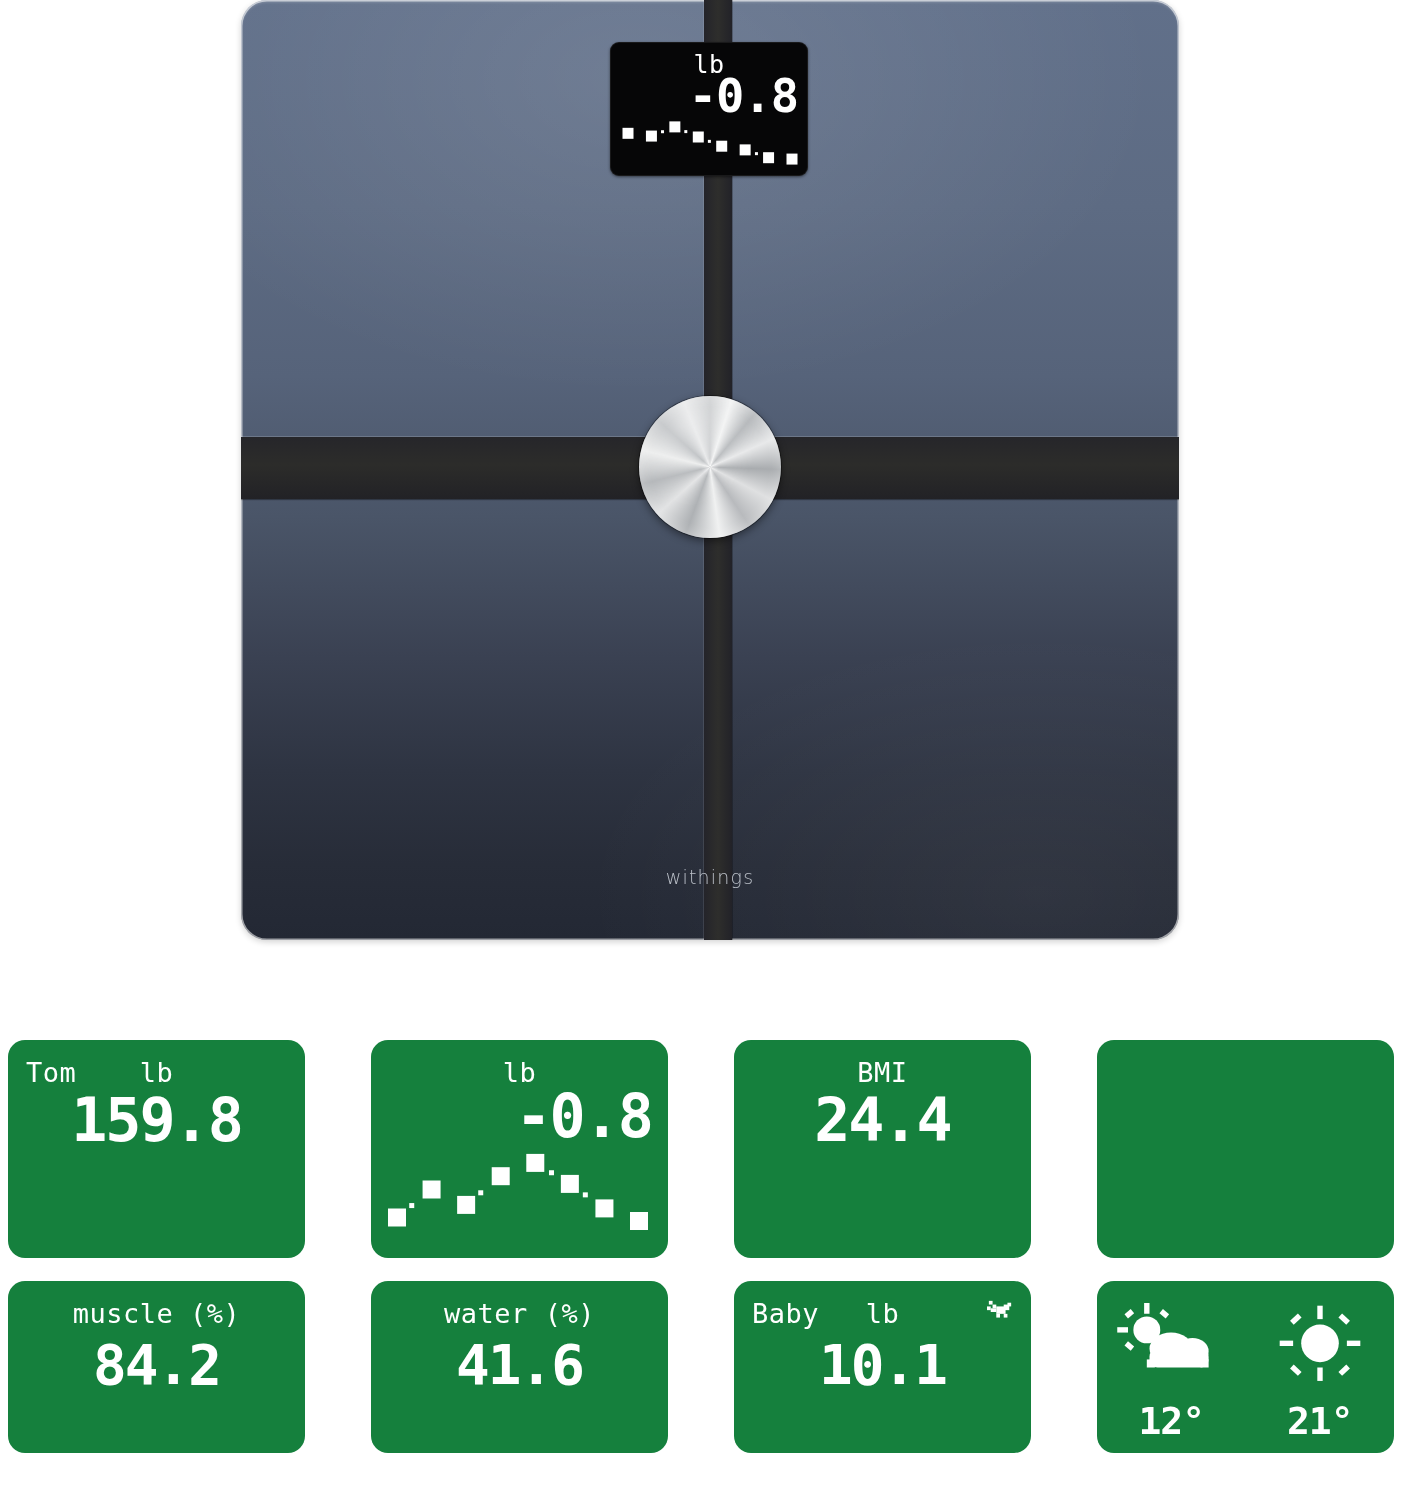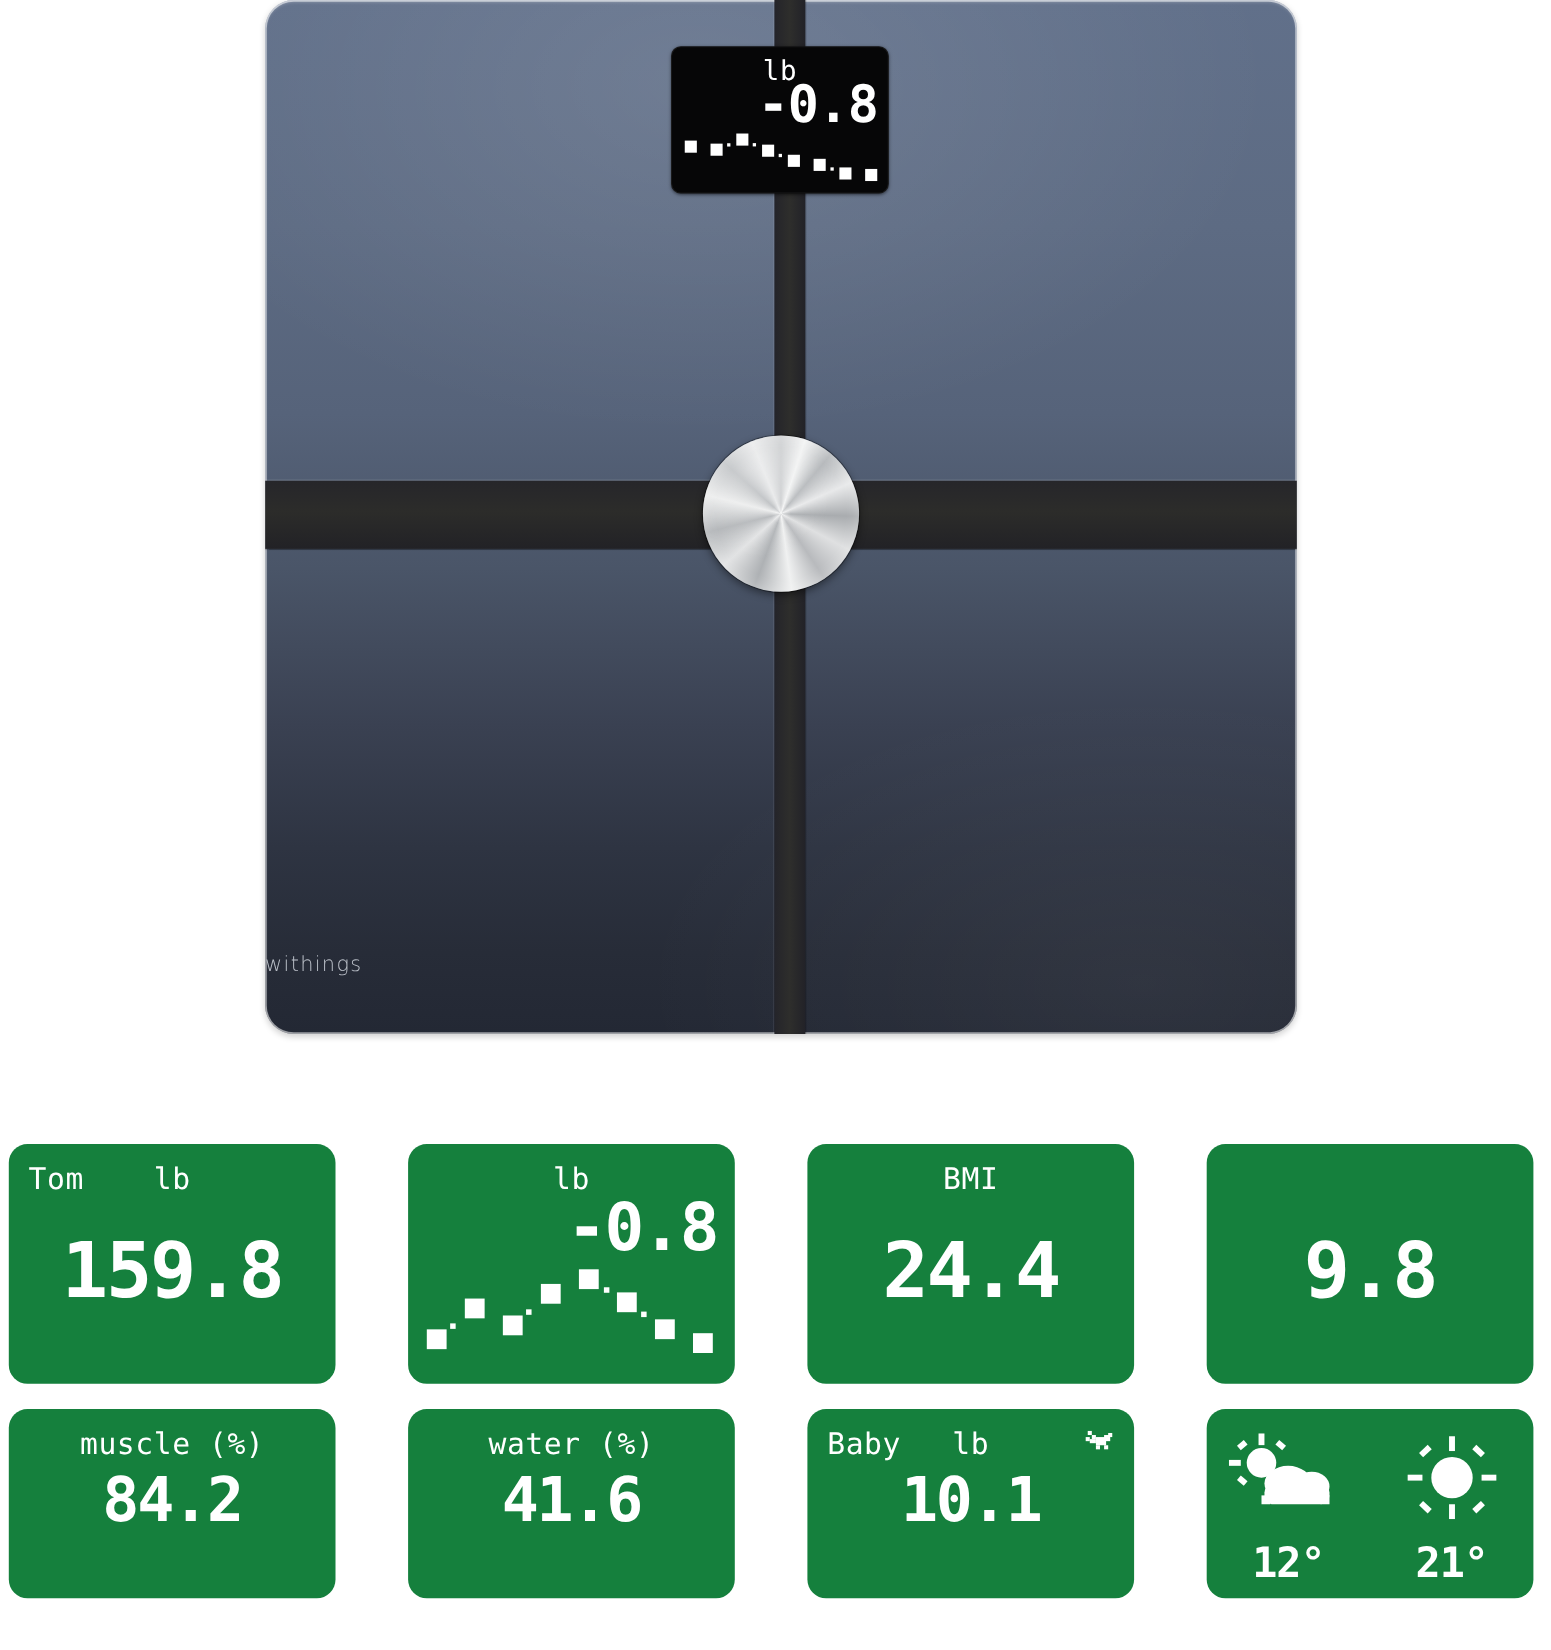--- a/index.html
+++ b/index.html
@@ -135,21 +135,21 @@
     position: absolute;
     left: 0; top: 0;
     width: 198px;
     height: 134px;
   }
 
   .brand {
     position: absolute;
     left: 0; right: 0;
     top: 866px;
-    text-align: left;
+    text-align: center;
     color: #c7ccd4;
     font-size: 19px;
     letter-spacing: 1.2px;
     font-family: "DejaVu Sans", sans-serif;
     font-weight: 300;
     opacity: 0.92;
   }
 
   
   #panel-grid {
@@ -187,24 +187,24 @@
     right: auto;
     text-align: left;
   }
   .p-label.mid {
     left: 0; right: 0;
     text-align: center;
   }
   .p-value {
     position: absolute;
     left: 0; right: 0;
-    top: 80px;
+    top: 50px;
     text-align: center;
     color: #ffffff;
-    font-size: 70px;
+    font-size: 60px;
     line-height: 1;
     font-weight: 700;
     font-family: "DejaVu Sans Mono", monospace;
     letter-spacing: -2px;
   }
   .panel.row2 .p-value { top: 56px; font-size: 56px; }
 
   .p-value-right {
     position: absolute;
     right: 16px;
@@ -321,21 +321,20 @@
         <rect x="259.00" y="172.00" width="18" height="18" fill="#ffffff"></rect>
       </svg>
   </div>
 
   <div class="panel">
     <div class="p-label mid">BMI</div>
     <div class="p-value">24.4</div>
   </div>
 
   <div class="panel">
-    <div class="p-value">9.8</div>
   </div>
 
   <div class="panel row2">
     <div class="p-label mid">muscle (%)</div>
     <div class="p-value">84.2</div>
   </div>
 
   <div class="panel row2">
     <div class="p-label mid">water (%)</div>
     <div class="p-value">41.6</div>

